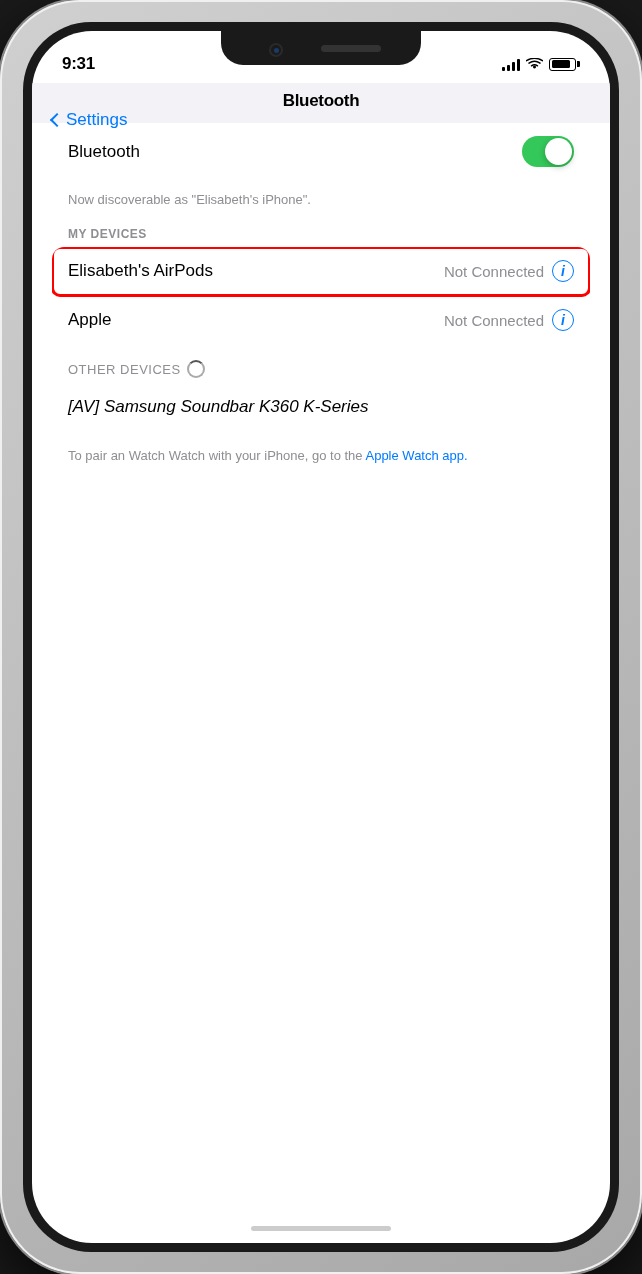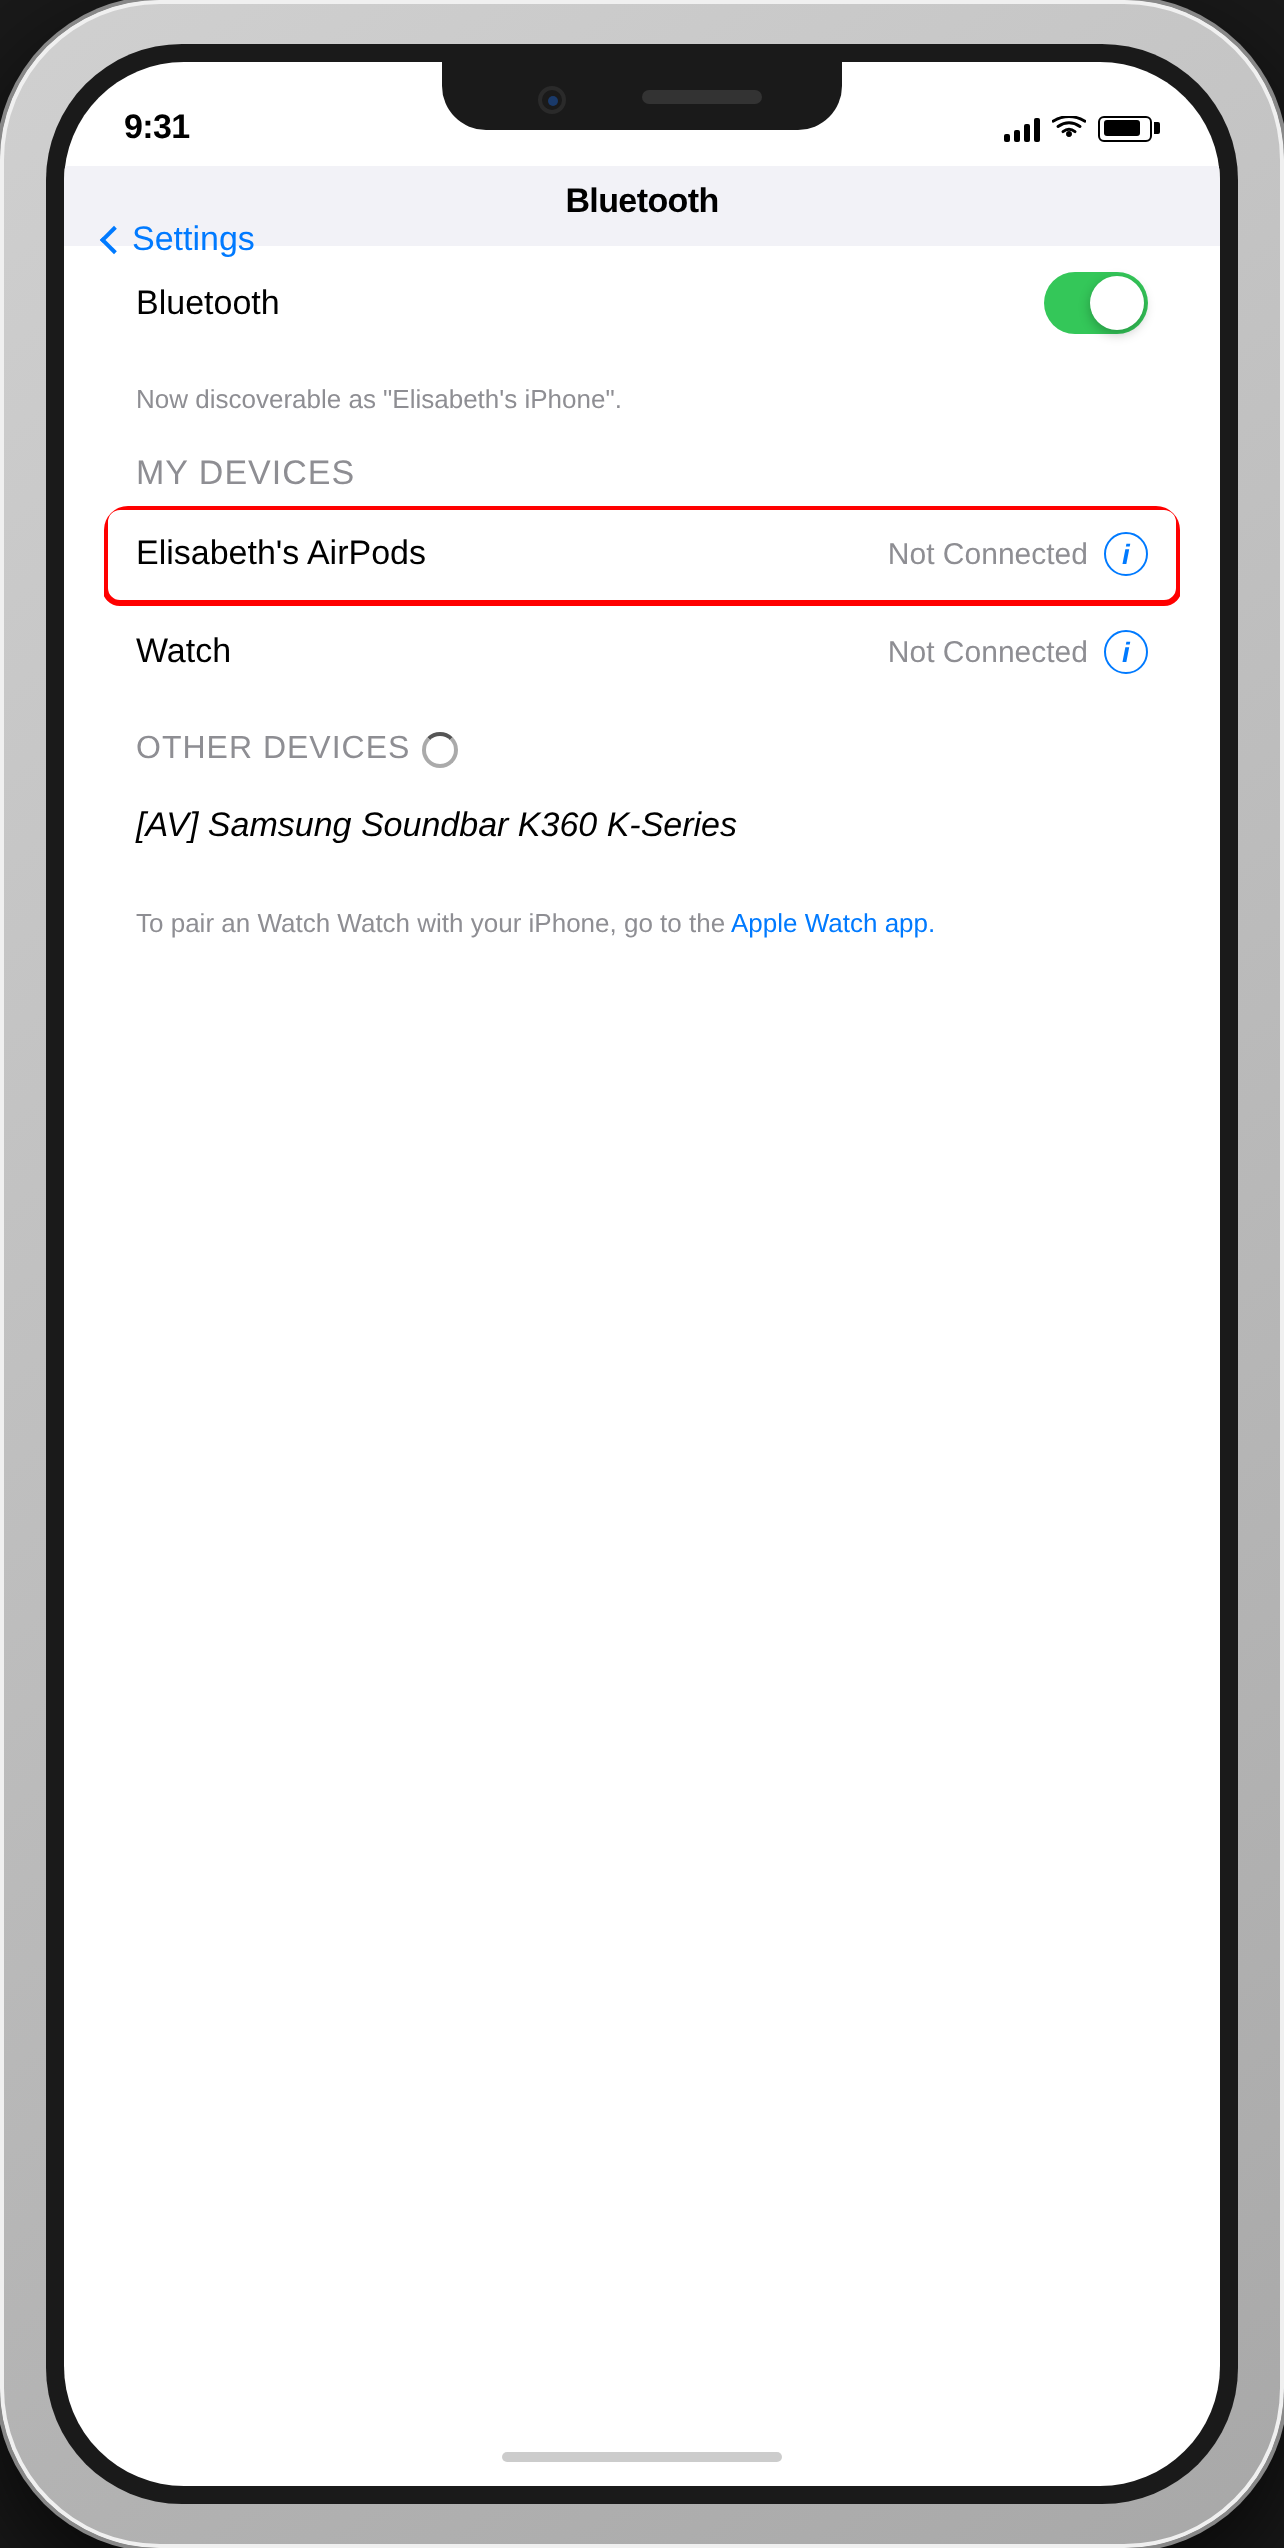--- a/index.html
+++ b/index.html
@@ -211,22 +211,22 @@
 
     
     .discoverable-text {
       font-size: 13px;
       color: #8e8e93;
       padding: 4px 16px 12px;
     }
 
     
     .section-header {
-      font-size: 17px;
-      font-weight: 400;
+      font-size: 12px;
+      font-weight: 700;
       color: #8e8e93;
       text-transform: uppercase;
       letter-spacing: 0.5px;
       padding: 8px 16px 6px;
     }
 
     
     .device-row {
       display: flex;
       align-items: center;
@@ -296,21 +296,21 @@
       margin-left: 6px;
     }
 
     @keyframes spin {
       to { transform: rotate(360deg); }
     }
 
     .other-devices-header {
       display: flex;
       align-items: center;
-      font-size: 16px;
+      font-size: 13px;
       color: #8e8e93;
       text-transform: uppercase;
       letter-spacing: 0.5px;
       padding: 8px 16px 6px;
     }
 
     .soundbar-row {
       display: flex;
       align-items: center;
       padding: 13px 16px;
@@ -449,21 +449,21 @@
             <span class="device-name">Elisabeth's AirPods</span>
             <div class="device-status-group">
               <span class="device-status">Not Connected</span>
               <div class="info-btn">
                 <span class="info-btn-text">i</span>
               </div>
             </div>
           </div>
 
           <div class="device-row">
-            <span class="device-name">Watch</span>
+            <span class="device-name">Apple</span>
             <div class="device-status-group">
               <span class="device-status">Not Connected</span>
               <div class="info-btn">
                 <span class="info-btn-text">i</span>
               </div>
             </div>
           </div>
         </div>
 
         <div class="other-devices-header">

